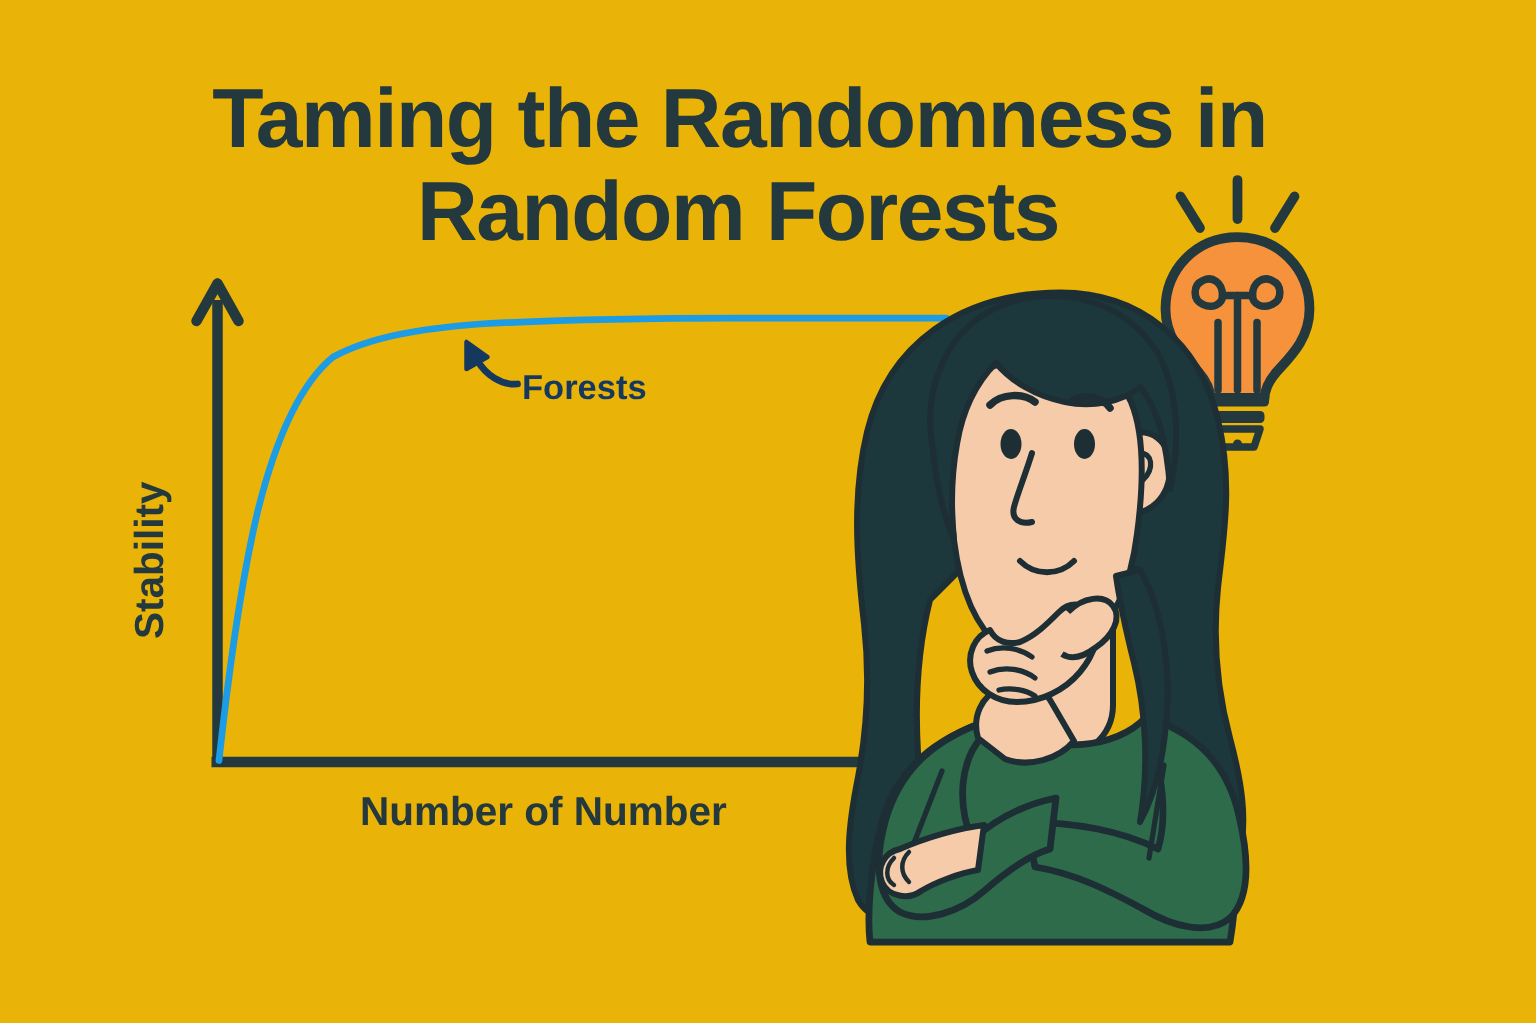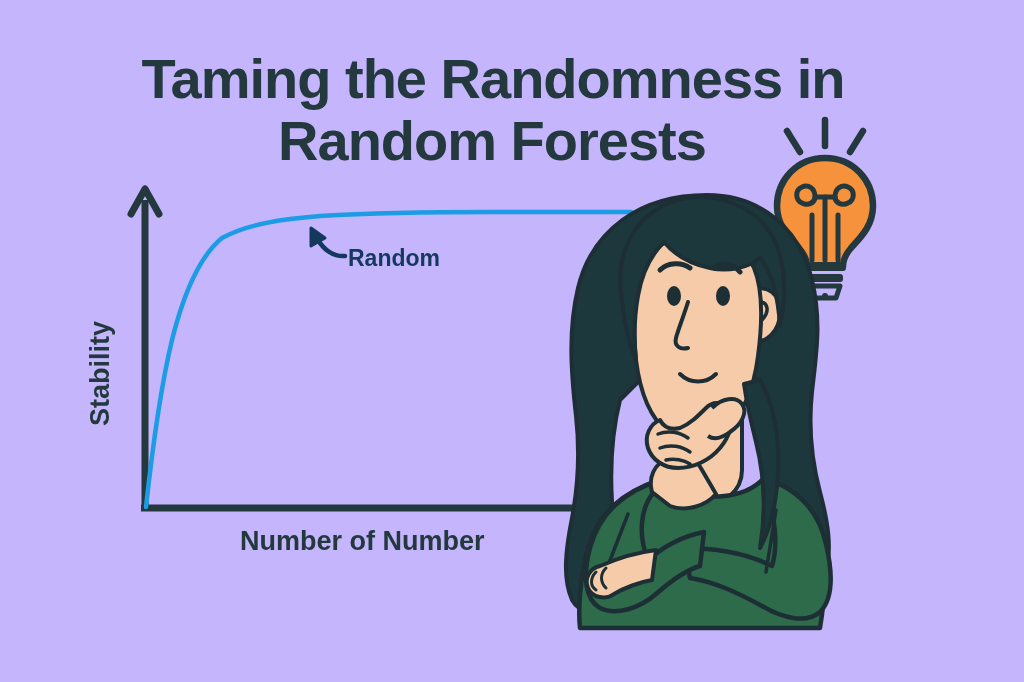--- a/index.html
+++ b/index.html
@@ -82,21 +82,21 @@
   
   .illus-svg {
     position: absolute;
     left: 0;
     top: 0;
   }
 </style>
 </head>
 <body style="background: rgb(250, 241, 228);">
 
-<div id="stage" style="background: #c4b5fd;">
+<div id="stage" style="background: #eab308;">
 
   <div class="title-block">
     <span class="title-line title-line-1">Taming the Randomness in</span>
     <span class="title-line title-line-2">Random Forests</span>
   </div>
 
   <svg class="chart-svg" width="1024" height="682" viewBox="0 0 1024 682">
 
     <g>
       <line x1="145" y1="200" x2="145" y2="508" stroke="#23393e" stroke-width="7" stroke-linecap="butt"></line>
@@ -115,21 +115,21 @@
              C 545 212, 590 212, 631 212" fill="none" stroke="#1b9ce5" stroke-width="4.5" stroke-linecap="round" stroke-linejoin="round"></path>
 
     <g>
       <path d="M345 256 C 334 257, 324 250, 318 240" fill="none" stroke="#15395e" stroke-width="4.5" stroke-linecap="round"></path>
       <path d="M311 228 L311 246 L325 238 Z" fill="#15395e" stroke="#15395e" stroke-width="3" stroke-linejoin="round"></path>
     </g>
   </svg>
 
   <div class="axis-label y-axis-label">Stability</div>
   <div class="axis-label x-axis-label">Number of Number</div>
-  <div class="annot-label">Random</div>
+  <div class="annot-label">Forests</div>
 
   <svg class="illus-svg" width="1024" height="682" viewBox="0 0 1024 682">
 
     <g>
 
       <g stroke="#23393e" stroke-width="6.5" stroke-linecap="round">
         <line x1="825" y1="120" x2="825" y2="146"></line>
         <line x1="787" y1="131" x2="800" y2="152"></line>
         <line x1="863" y1="131" x2="850" y2="152"></line>
       </g>

